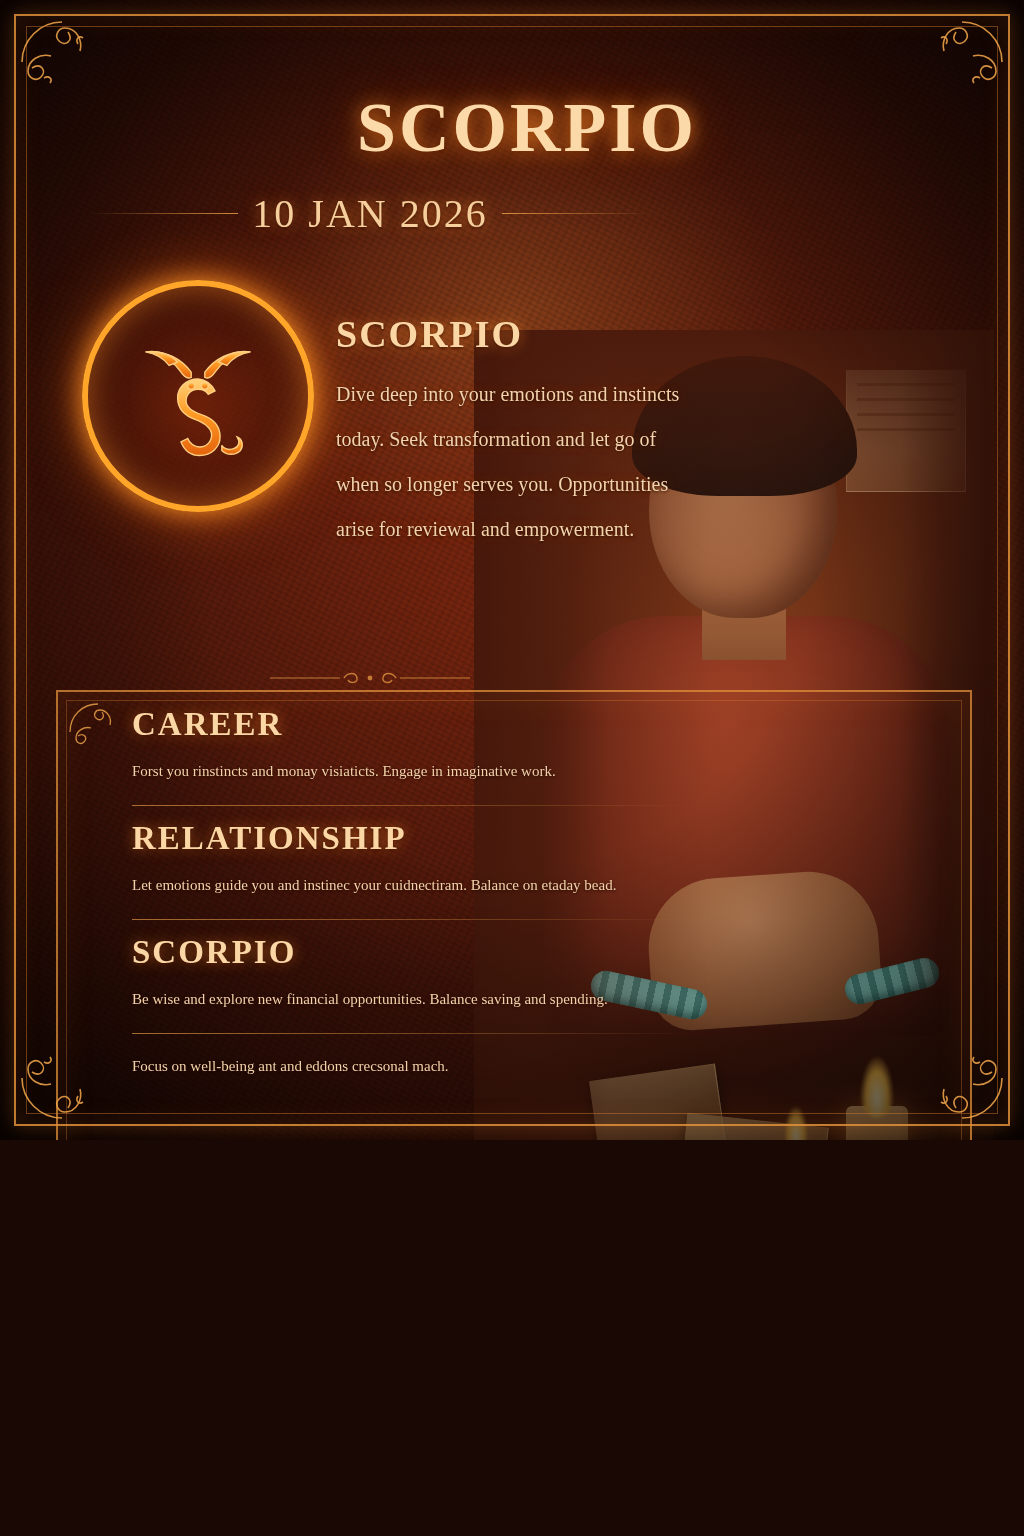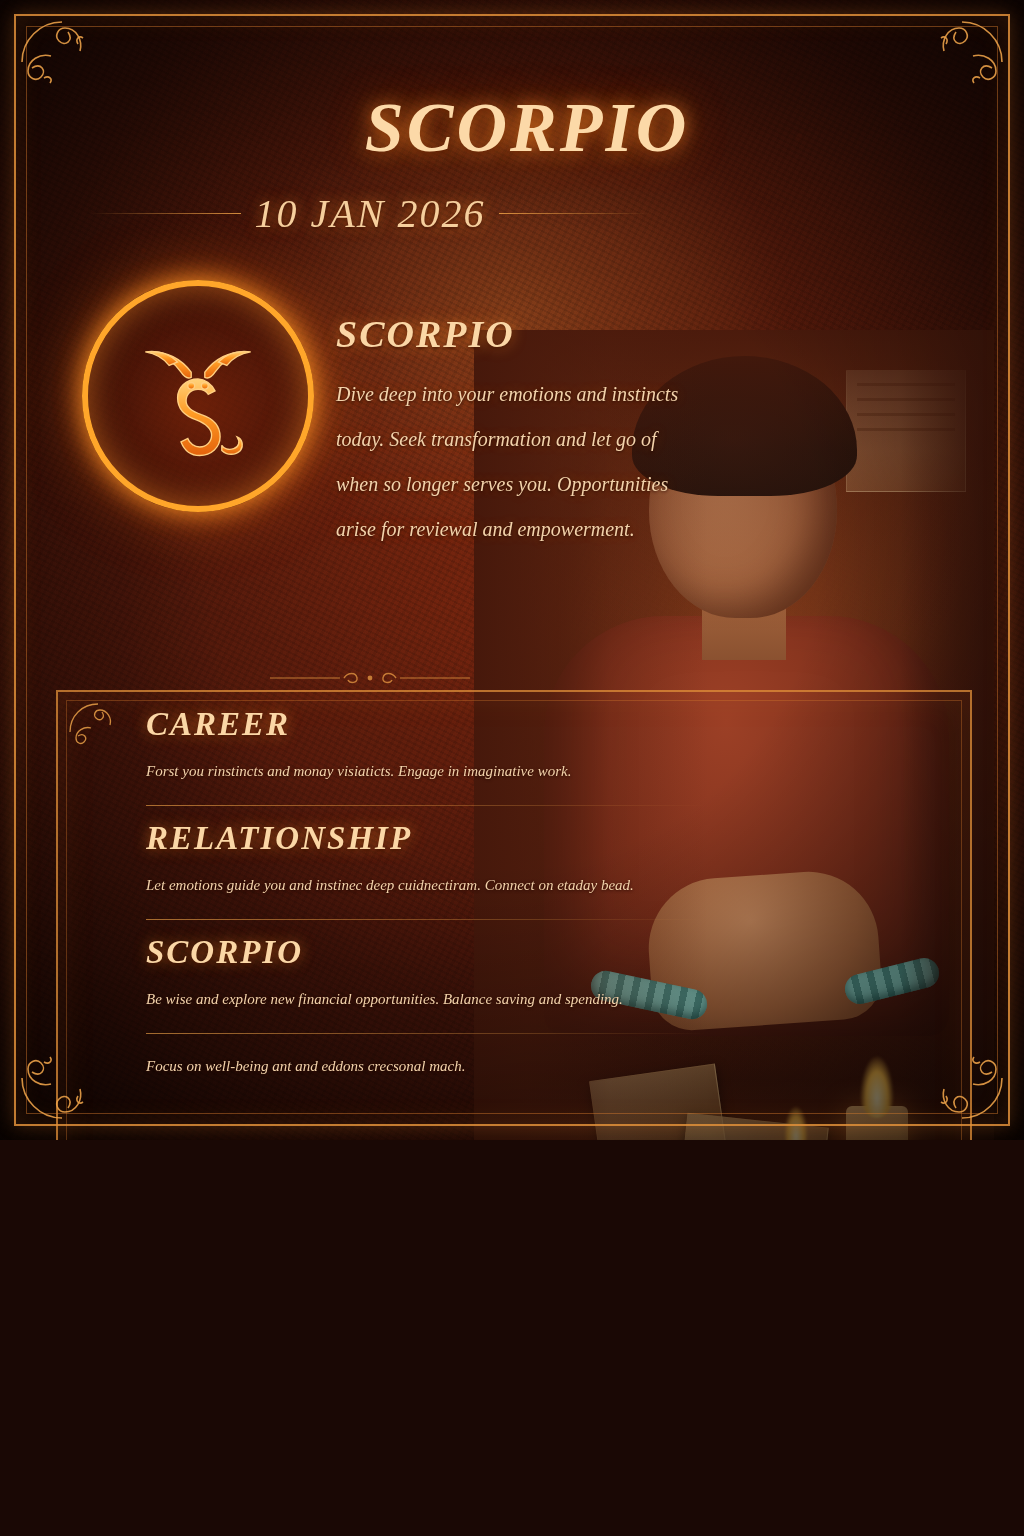--- a/index.html
+++ b/index.html
@@ -16,21 +16,20 @@
 
   .poster {
     position: relative;
     width: 1024px;
     height: 1140px;
     background:
       radial-gradient(ellipse 60% 45% at 50% 28%, rgba(255,150,60,0.28) 0%, rgba(160,50,15,0.12) 45%, rgba(0,0,0,0) 75%),
       radial-gradient(ellipse 70% 60% at 50% 55%, rgba(120,35,12,0.55) 0%, rgba(60,16,8,0.35) 55%, rgba(0,0,0,0) 80%),
       radial-gradient(ellipse 120% 90% at 50% 50%, #6b2410 0%, #4a1609 38%, #2a0b05 68%, #140402 100%);
     overflow: hidden;
-    font-style: italic;
   }
 
   
   .texture {
     position: absolute;
     inset: 0;
     background-image:
       radial-gradient(circle at 14% 22%, rgba(255,170,90,0.10) 0 2px, rgba(0,0,0,0) 3px),
       radial-gradient(circle at 78% 12%, rgba(255,190,110,0.09) 0 3px, rgba(0,0,0,0) 4px),
       radial-gradient(circle at 32% 68%, rgba(255,140,60,0.07) 0 2px, rgba(0,0,0,0) 3px),
@@ -303,21 +302,21 @@
   .panel-corner {
     position: absolute;
     width: 60px; height: 60px;
     color: rgba(233,160,72,0.85);
   }
   .pc-tl { left: 10px; top: 10px; }
   .pc-bl { left: 10px; bottom: 10px; transform: scaleY(-1); }
 
   .sections {
     position: absolute;
-    left: 146px;
+    left: 132px;
     top: 706px;
     width: 560px;
   }
   .section { position: relative; }
   .section-title {
     font-size: 33px;
     letter-spacing: 2px;
     color: #fbd7a6;
     font-weight: bold;
     text-shadow: 0 0 14px rgba(255,140,40,0.55), 0 2px 3px rgba(50,10,0,0.85);
@@ -511,21 +510,21 @@
 
     <div class="sections">
       <div class="section">
         <div class="section-title">CAREER</div>
         <div class="section-body">Forst you rinstincts and monay visiaticts. Engage in imaginative work.</div>
       </div>
       <div class="section-rule"></div>
 
       <div class="section">
         <div class="section-title">RELATIONSHIP</div>
-        <div class="section-body">Let emotions guide you and instinec deep cuidnectiram. Connect on etaday bead.</div>
+        <div class="section-body">Let emotions guide you and instinec your cuidnectiram. Balance on etaday bead.</div>
       </div>
       <div class="section-rule"></div>
 
       <div class="section">
         <div class="section-title">SCORPIO</div>
         <div class="section-body">Be wise and explore new financial opportunities. Balance saving and spending.</div>
       </div>
       <div class="section-rule"></div>
 
       <div class="section">

